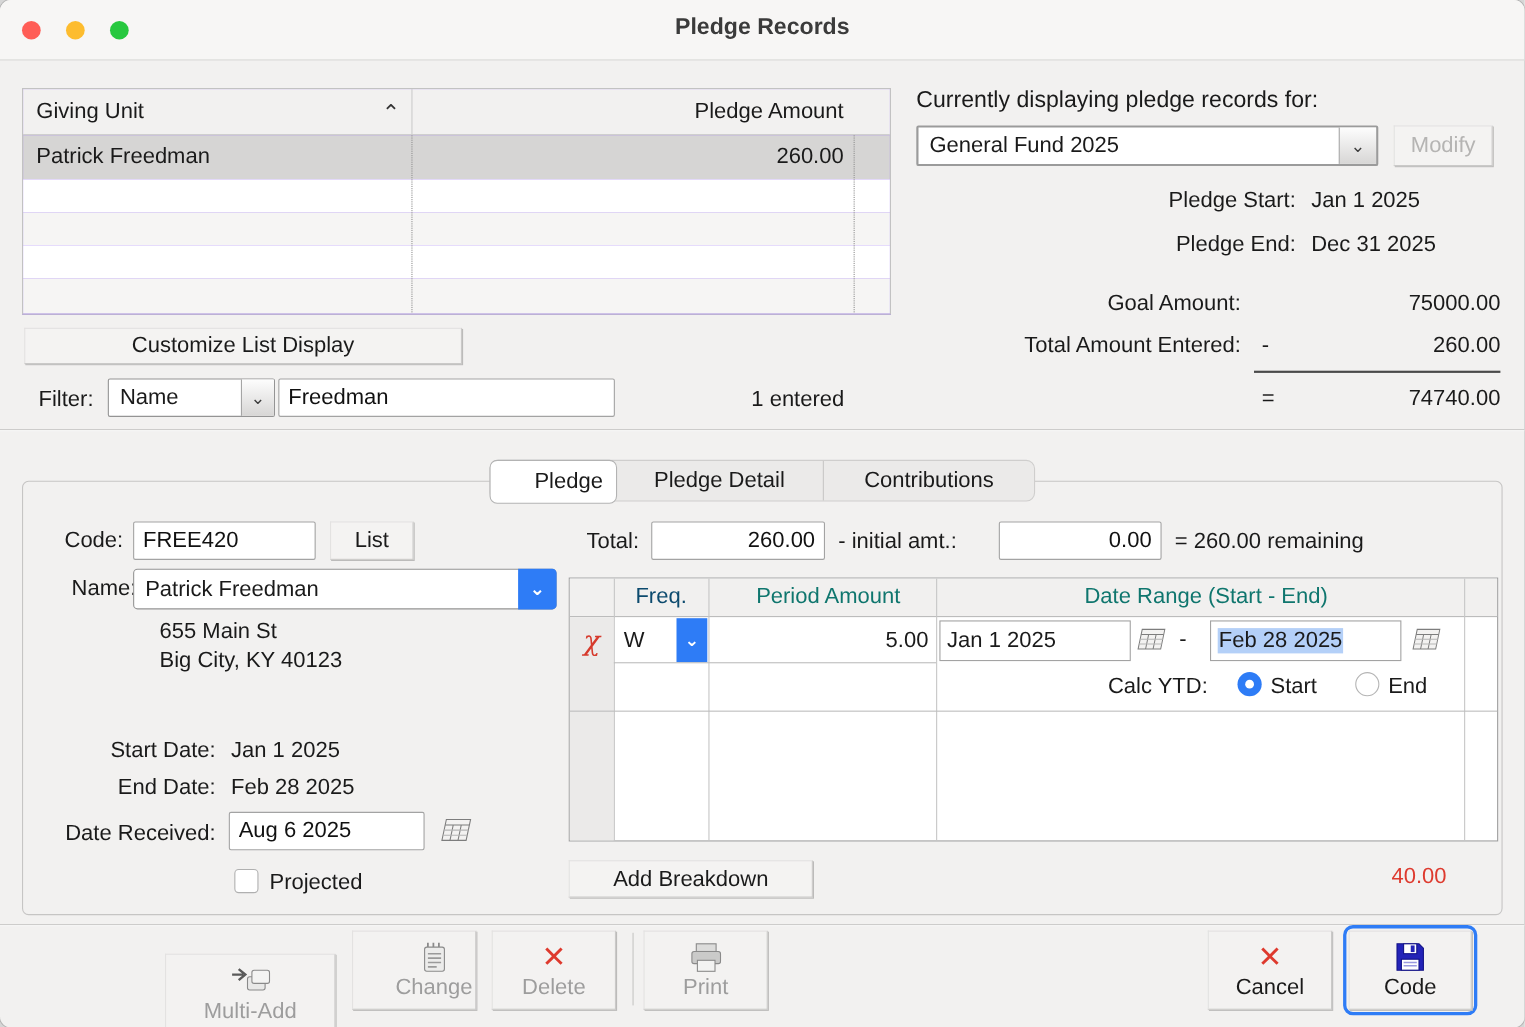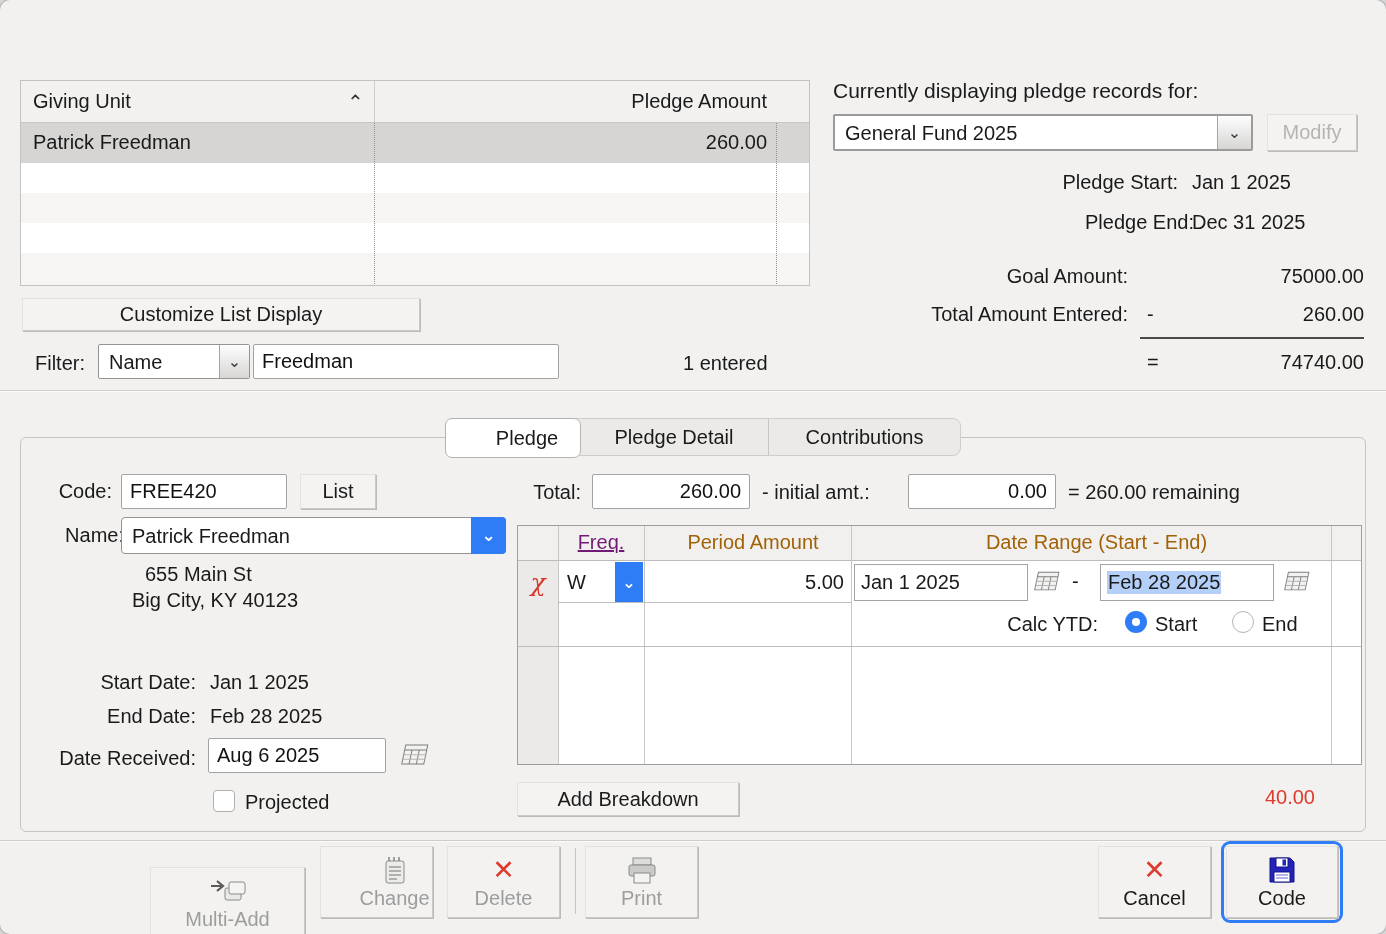--- a/index.html
+++ b/index.html
@@ -1,21 +1,21 @@
 <!DOCTYPE html>
 <html><head>
 <meta charset="utf-8">
 <style>
   *{margin:0;padding:0;box-sizing:border-box;}
   body{font-family:"Liberation Sans","DejaVu Sans",sans-serif;background:#d6d6d6;}
   .window{position:relative;width:1386px;height:934px;background:#f2f1f0;border-radius:10px;
           overflow:hidden;font-size:20px;color:#1a1a1a;box-shadow:0 0 0 1px #b5b5b5;}
   .abs{position:absolute;white-space:nowrap;}
   .r{text-align:right;}
-  .muted{color:#a16207;padding-left:11px;}
+  .muted{color:#0f766e;padding-left:11px;}
   
   .titlebar{position:absolute;left:0;top:0;right:0;height:55px;background:#f7f6f5;border-bottom:1px solid #d8d7d6;}
   .traffic{position:absolute;top:19px;width:17px;height:17px;border-radius:50%;}
   .t-red{left:20px;background:#ff5d56;}.t-yellow{left:60px;background:#fdbc2e;}.t-green{left:100px;background:#27c83f;}
   .title{position:absolute;top:13px;left:0;width:100%;text-align:center;font-weight:bold;font-size:21px;color:#3b3b3b;}
   
   .glist{position:absolute;left:20px;top:80px;width:790px;height:206px;background:#8b5cf6;border:1px solid #c2c2c2;}
   .glist-header{position:absolute;left:0;top:0;right:0;height:42px;background:#f2f1f0;border-bottom:1px solid #c6c6c6;}
   .gh-sep{position:absolute;left:353px;top:0;bottom:0;width:1px;background:#cccccc;}
   .grow{position:absolute;left:0;right:0;}
@@ -69,20 +69,26 @@
   .save-ring{position:absolute;left:1221px;top:841px;width:122px;height:82px;border:3px solid #2e7cf6;border-radius:9px;padding:2px;}
   .save-ring .tb-btn{position:relative;top:0;left:0;width:100%;height:100%;}
   .vsep{position:absolute;width:1px;background:#c6c5c4;}
   .cal-icon{position:absolute;cursor:pointer;}
 </style>
 </head>
 <body>
 
 <div class="window">
 
+  <div class="titlebar">
+    <span class="traffic t-red"></span>
+    <span class="traffic t-yellow"></span>
+    <span class="traffic t-green"></span>
+    <div class="title">Pledge Records</div>
+  </div>
 
   <div class="glist">
     <div class="glist-header">
       <span class="abs" style="left:12px;top:9px;">Giving Unit</span>
       <span class="abs" style="left:326px;top:9px;color:#333;">⌃</span>
       <span class="abs" style="right:42px;top:9px;">Pledge Amount</span>
       <span class="gh-sep"></span>
     </div>
     <div class="grow" style="top:42px;height:40px;background:#d6d5d4;">
       <span class="abs" style="left:12px;top:8px;">Patrick Freedman</span>
@@ -108,52 +114,52 @@
 
   <span class="abs" style="left:833px;top:79px;font-size:21px;">Currently displaying pledge records for:</span>
   <div class="select" style="left:833px;top:114px;width:420px;height:37px;border-width:2px;border-color:#9b9b9b;">
     <span class="sel-text">General Fund 2025</span>
     <span class="sel-chev" style="width:34px;">⌄</span>
   </div>
   <div class="btn-flat" style="left:1267px;top:114px;width:90px;height:37px;line-height:35px;color:#b5b4b3;">Modify</div>
 
   <span class="abs" style="right:208px;top:171px;">Pledge Start:</span>
   <span class="abs" style="left:1192px;top:171px;">Jan 1 2025</span>
-  <span class="abs" style="right:192px;top:211px;">Pledge End:</span>
+  <span class="abs" style="right:208px;top:211px;">Pledge End:</span>
   <span class="abs" style="left:1192px;top:211px;">Dec 31 2025</span>
 
   <span class="abs" style="right:258px;top:265px;">Goal Amount:</span>
   <span class="abs" style="right:22px;top:265px;">75000.00</span>
   <span class="abs" style="right:258px;top:303px;">Total Amount Entered:</span>
   <span class="abs" style="left:1147px;top:303px;">-</span>
   <span class="abs" style="right:22px;top:303px;">260.00</span>
   <div class="abs" style="left:1140px;right:22px;top:337px;height:2px;background:#4a4a4a;"></div>
   <span class="abs" style="left:1147px;top:351px;">=</span>
   <span class="abs" style="right:22px;top:351px;">74740.00</span>
 
   <div class="hr" style="left:0;right:0;top:390px;"></div>
 
   <div class="panel"></div>
   <div class="tabs">
-    <div class="tab active" style="width:136px;padding-left:28px;">Pledge</div>
+    <div class="tab active" style="width:116px;padding-left:28px;">Pledge</div>
     <div class="tab" style="width:188px;">Pledge Detail</div>
     <div class="tab sep" style="width:192px;">Contributions</div>
   </div>
 
   <span class="abs r" style="left:20px;top:480px;width:92px;">Code:</span>
   <input class="txt" style="left: 121px; top: 474px; width: 166px; height: 35px;" value="FREE420">
   <div class="btn-flat" style="left:300px;top:474px;width:76px;height:35px;line-height:33px;">List</div>
 
   <span class="abs r" style="left:32px;top:524px;width:92px;">Name:</span>
   <div class="select" style="left:121px;top:517px;width:385px;height:37px;border-radius:4px;">
     <span class="sel-text">Patrick Freedman</span>
     <span class="chev-blue">⌄</span>
   </div>
   <span class="abs" style="left:145px;top:563px;">655 Main St</span>
-  <span class="abs" style="left:132px;top:589px;">Big City, KY 40123</span>
+  <span class="abs" style="left:145px;top:589px;">Big City, KY 40123</span>
 
   <span class="abs r" style="left:20px;top:671px;width:176px;">Start Date:</span>
   <span class="abs" style="left:210px;top:671px;">Jan 1 2025</span>
   <span class="abs r" style="left:20px;top:705px;width:176px;">End Date:</span>
   <span class="abs" style="left:210px;top:705px;">Feb 28 2025</span>
 
   <span class="abs r" style="left:20px;top:747px;width:176px;">Date Received:</span>
   <input class="txt" style="left: 208px; top: 738px; width: 178px; height: 35px;" value="Aug 6 2025">
   <span class="cal-icon" style="left:400px;top:744px;">
     <svg width="30" height="22" viewBox="0 0 30 22">
@@ -169,21 +175,21 @@
   <span class="abs" style="left:245px;top:791px;">Projected</span>
 
   <span class="abs r" style="left:505px;top:481px;width:76px;">Total:</span>
   <input class="txt num" style="left: 592px; top: 474px; width: 158px; height: 35px;" value="260.00">
   <span class="abs" style="left:762px;top:481px;">- initial amt.:</span>
   <input class="txt num" style="left: 908px; top: 474px; width: 148px; height: 35px;" value="0.00">
   <span class="abs" style="left:1068px;top:481px;">= 260.00 remaining</span>
 
   <div class="btable">
     <div class="bt-header">
-      <span class="abs" style="left:40px;top:5px;width:86px;text-align:center;color:#701a75;text-decoration:underline;">Freq.</span>
+      <span class="abs" style="left:40px;top:5px;width:86px;text-align:center;color:#0c4a6e;">Freq.</span>
       <span class="abs muted" style="left:126px;top:5px;width:207px;text-align:center;">Period Amount</span>
       <span class="abs muted" style="left:333px;top:5px;width:480px;text-align:center;">Date Range (Start - End)</span>
     </div>
     <div class="bt-col0"></div>
     <div class="bt-vline" style="left:40px;"></div>
     <div class="bt-vline" style="left:126px;"></div>
     <div class="bt-vline" style="left:333px;"></div>
     <div class="bt-vline" style="left:813px;"></div>
 
     <span class="abs chi" style="left:0;top:42px;width:40px;text-align:center;">χ</span>

